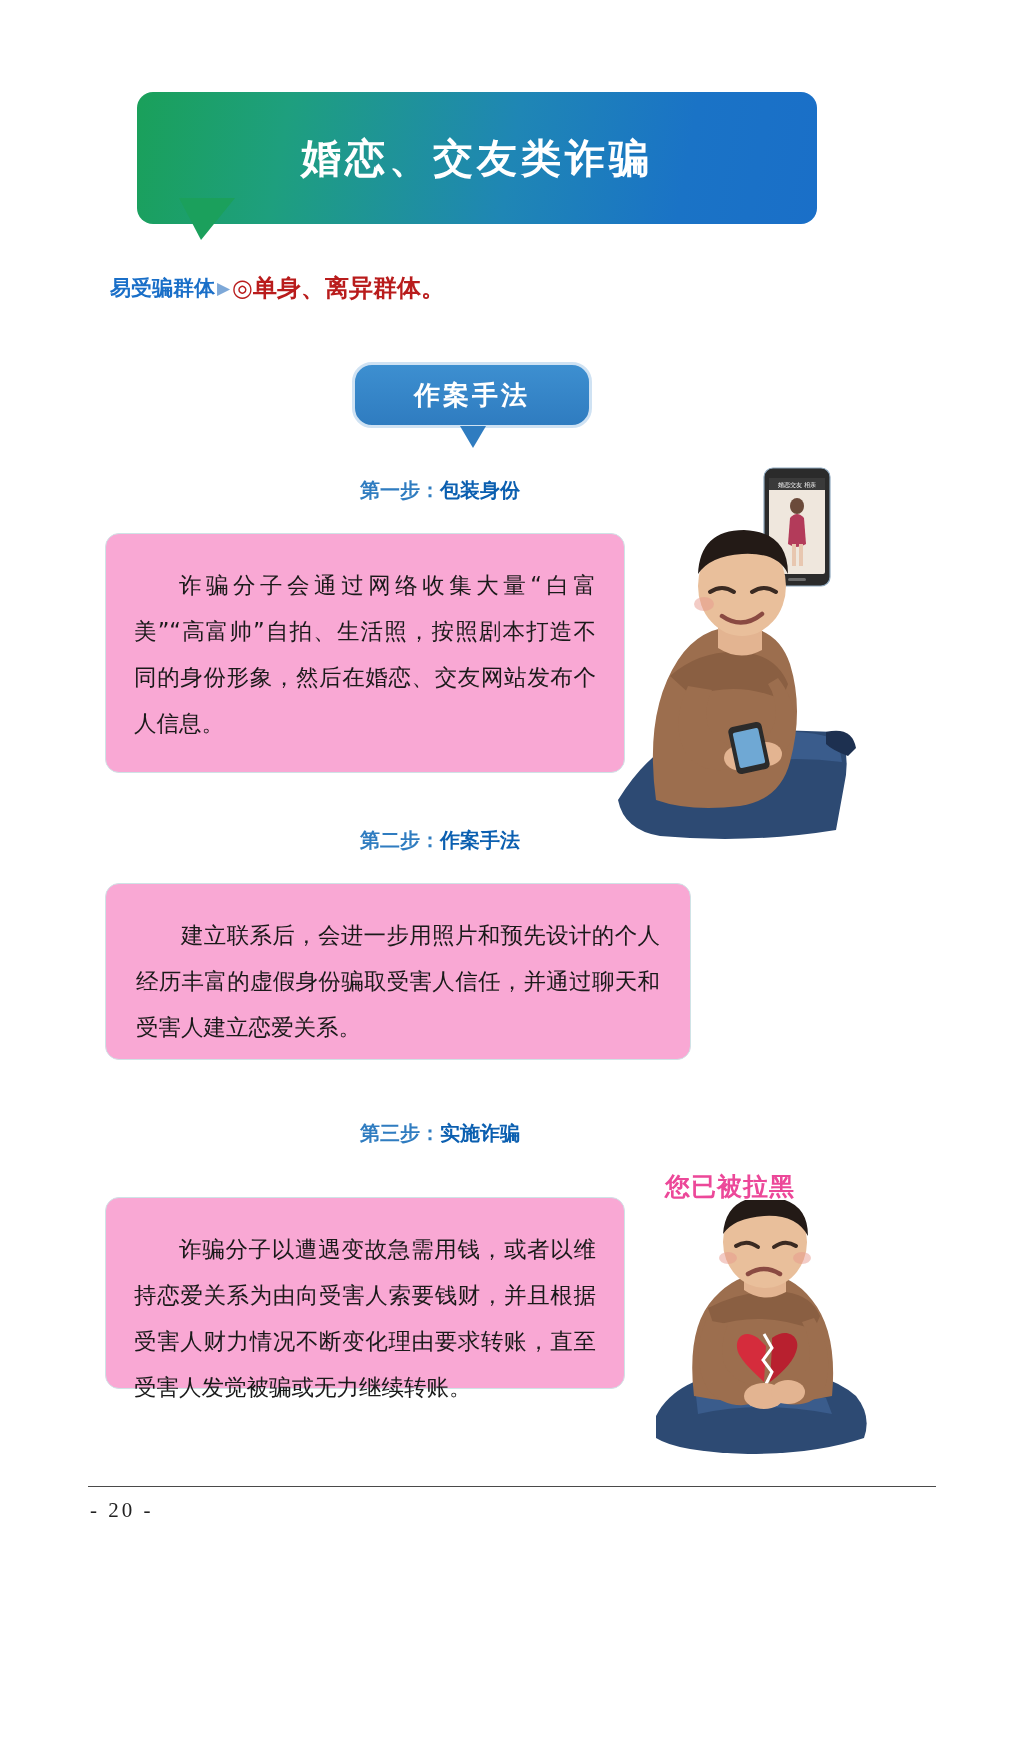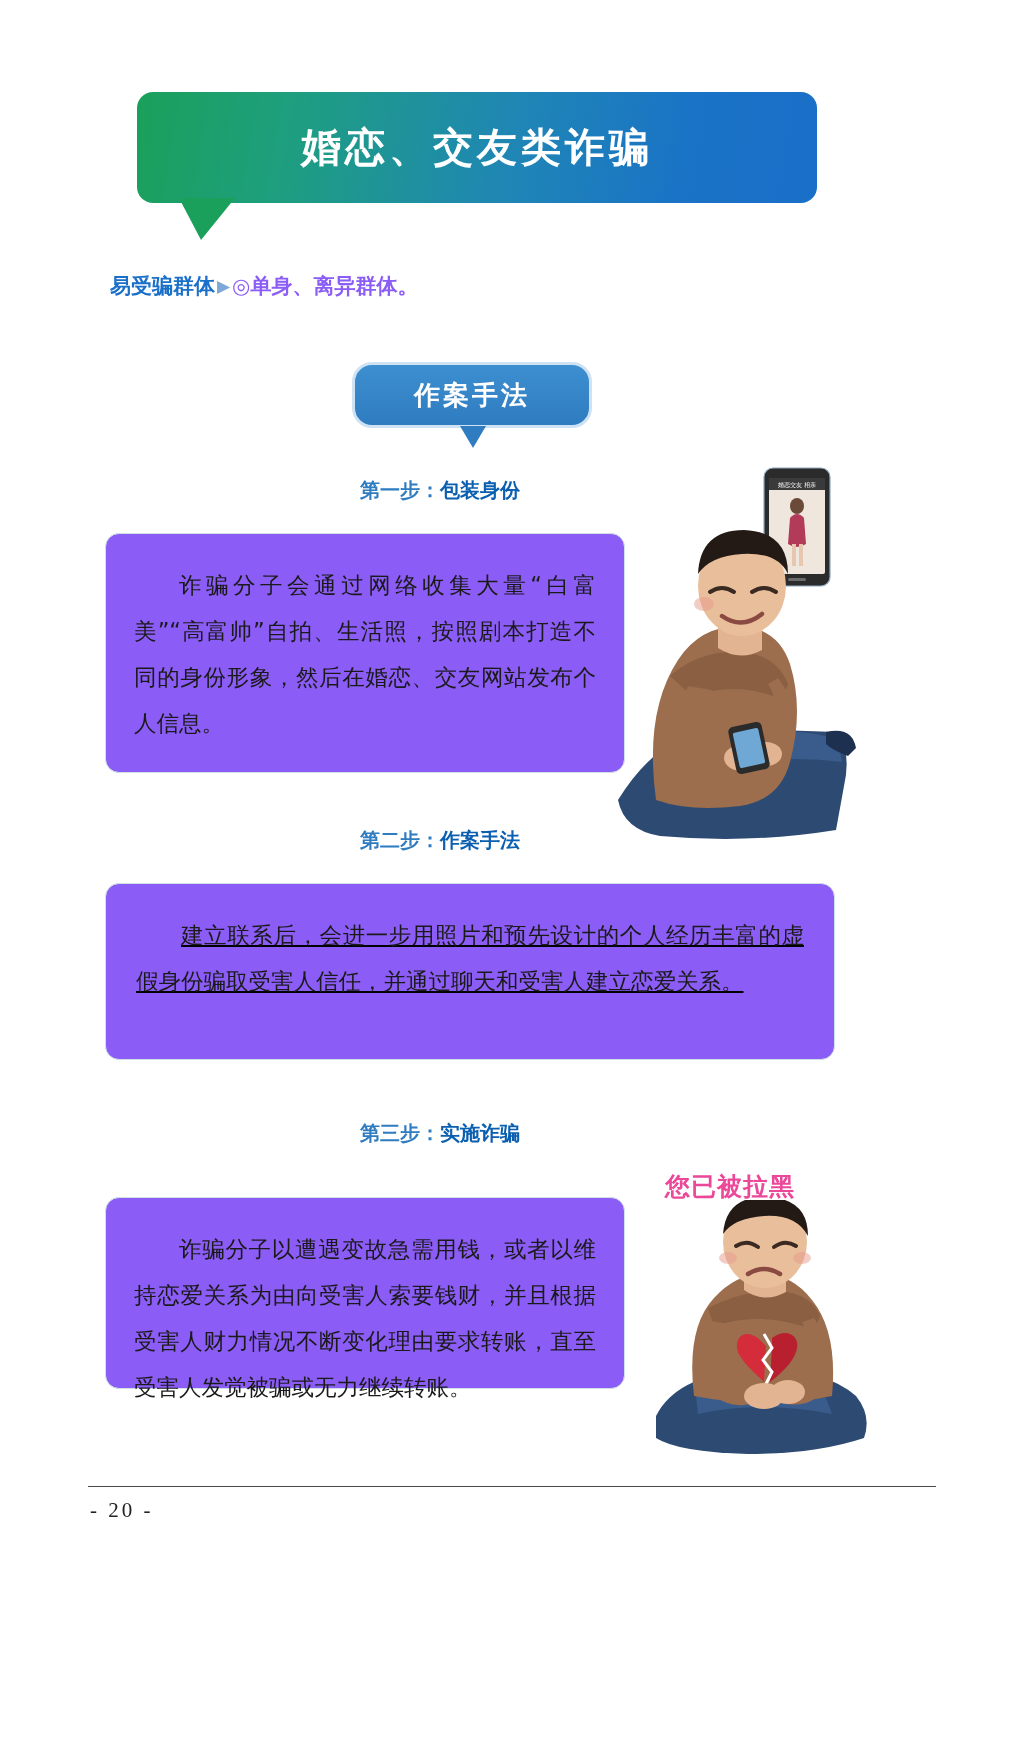--- a/index.html
+++ b/index.html
@@ -17,21 +17,21 @@
 
   
   .banner-wrap {
     position: absolute;
     left: 137px;
     top: 92px;
     width: 680px;
   }
   .banner {
     width: 100%;
-    height: 111px;
+    height: 132px;
     border-radius: 16px;
     background: linear-gradient(100deg, #1aa05a 0%, #1e9f7e 22%, #1f86b5 55%, #1a73c6 80%, #1a6fc8 100%);
     display: flex;
     align-items: center;
     justify-content: center;
     box-sizing: border-box;
   }
   .banner-title {
     color: #ffffff;
     font-size: 40px;
@@ -64,22 +64,22 @@
     font-size: 21px;
     font-weight: bold;
     font-family: "DejaVu Sans", "Liberation Sans", sans-serif;
   }
   .victim-arrow {
     color: #7da8d8;
     font-size: 17px;
     line-height: 1;
   }
   .victim-text {
-    color: #8b5cf6;
-    font-size: 21px;
+    color: #b91c1c;
+    font-size: 24px;
     font-weight: bold;
     font-family: "DejaVu Sans", "Liberation Sans", sans-serif;
   }
 
   
   .method-wrap {
     position: absolute;
     left: 352px;
     top: 362px;
     width: 240px;
@@ -124,36 +124,36 @@
   .step-head .num { color: #2f7cc0; }
   .step-head .act { color: #0b5fb0; }
 
   #step1-head { left: 360px; top: 477px; }
   #step2-head { left: 360px; top: 827px; }
   #step3-head { left: 360px; top: 1120px; }
 
   
   .body-box {
     position: absolute;
-    background: #8b5cf6;
+    background: #f9a8d4;
     border: 1px solid #cfe3e6;
     border-radius: 14px;
     box-sizing: border-box;
   }
   .body-box p {
     margin: 0;
     color: #1a1a1a;
     font-size: 22.5px;
     line-height: 46px;
     text-indent: 45px;
     font-family: "DejaVu Sans", "Liberation Sans", sans-serif;
     text-align: justify;
   }
   #box1 { left: 105px; top: 533px; width: 520px; height: 240px; padding: 28px 28px 0 28px; }
-  #box2 { left: 105px; top: 883px; width: 730px; height: 177px; padding: 28px 30px 0 30px; text-decoration: underline; }
+  #box2 { left: 105px; top: 883px; width: 586px; height: 177px; padding: 28px 30px 0 30px; }
   #box3 { left: 105px; top: 1197px; width: 520px; height: 192px; padding: 28px 28px 0 28px; }
 
   
   .blocked-label {
     position: absolute;
     left: 665px;
     top: 1170px;
     font-size: 25px;
     font-weight: bold;
     color: #ec4899;

